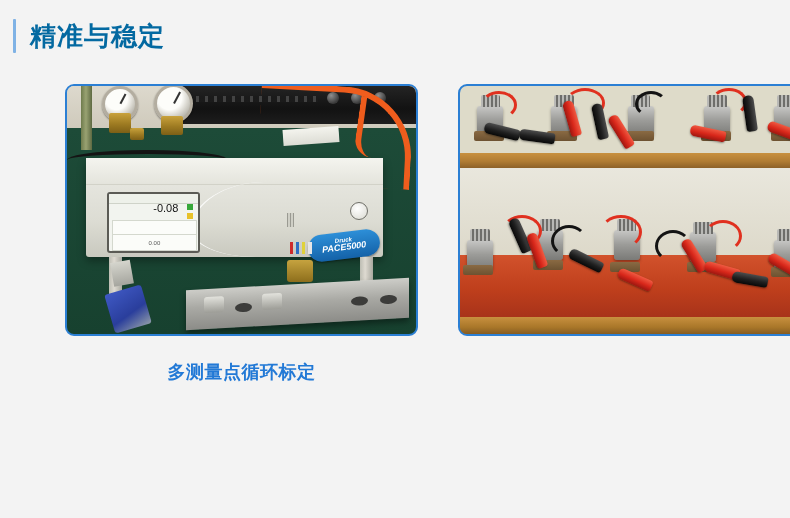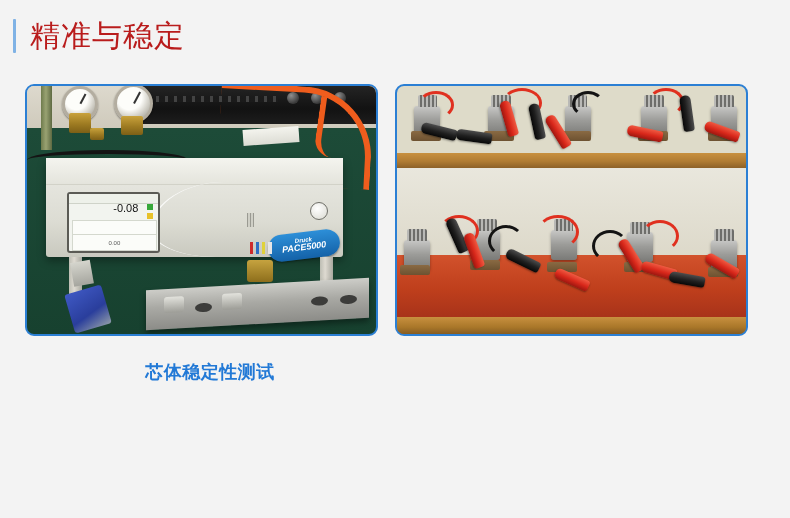--- a/index.html
+++ b/index.html
@@ -25,40 +25,41 @@
     height: 38px;
   }
   .title-accent {
     width: 3px;
     height: 34px;
     background: #7fb2e5;
     border-radius: 1px;
     margin-right: 14px;
   }
   .title-text {
-    font-size: 30px;
-    font-weight: normal;
-    color: #b91c1c;
+    font-size: 26px;
+    font-weight: bold;
+    color: #0369a1;
     letter-spacing: 1px;
     line-height: 1;
   }
 
   
   .columns {
     position: absolute;
     left: 0;
     top: 84px;
     width: 790px;
     display: flex;
     justify-content: space-between;
     padding: 0 25px;
     box-sizing: border-box;
   }
   .col {
     width: 423px;
+    margin-left: 40px;
   }
 
   
   .photo-frame {
     width: 353px;
     height: 252px;
     border: 2px solid #2b7fd4;
     border-radius: 9px;
     box-sizing: border-box;
     overflow: hidden;
@@ -472,21 +473,21 @@
         <div class="fitting" style="left:34%;"></div>
         <div class="block-hole" style="left:74%;"></div>
         <div class="block-hole" style="left:87%;"></div>
       </div>
 
       <div class="sensor-wires"></div>
       <div class="sensor-core"></div>
       <div class="blue-tool"></div>
     </div>
 
-    <div class="caption-head">芯体稳定性测试</div>
+    <div class="caption-head">多测量点循环标定</div>
   </div>
 
   <div class="col">
 
     <div class="photo-frame photo-stability">
       <div class="shelf-edge-top"></div>
       <div class="red-surface"></div>
       <div class="shelf-edge-bot"></div>
 
       <div class="sensor-unit" style="left:5%;  top:8%;"></div>

